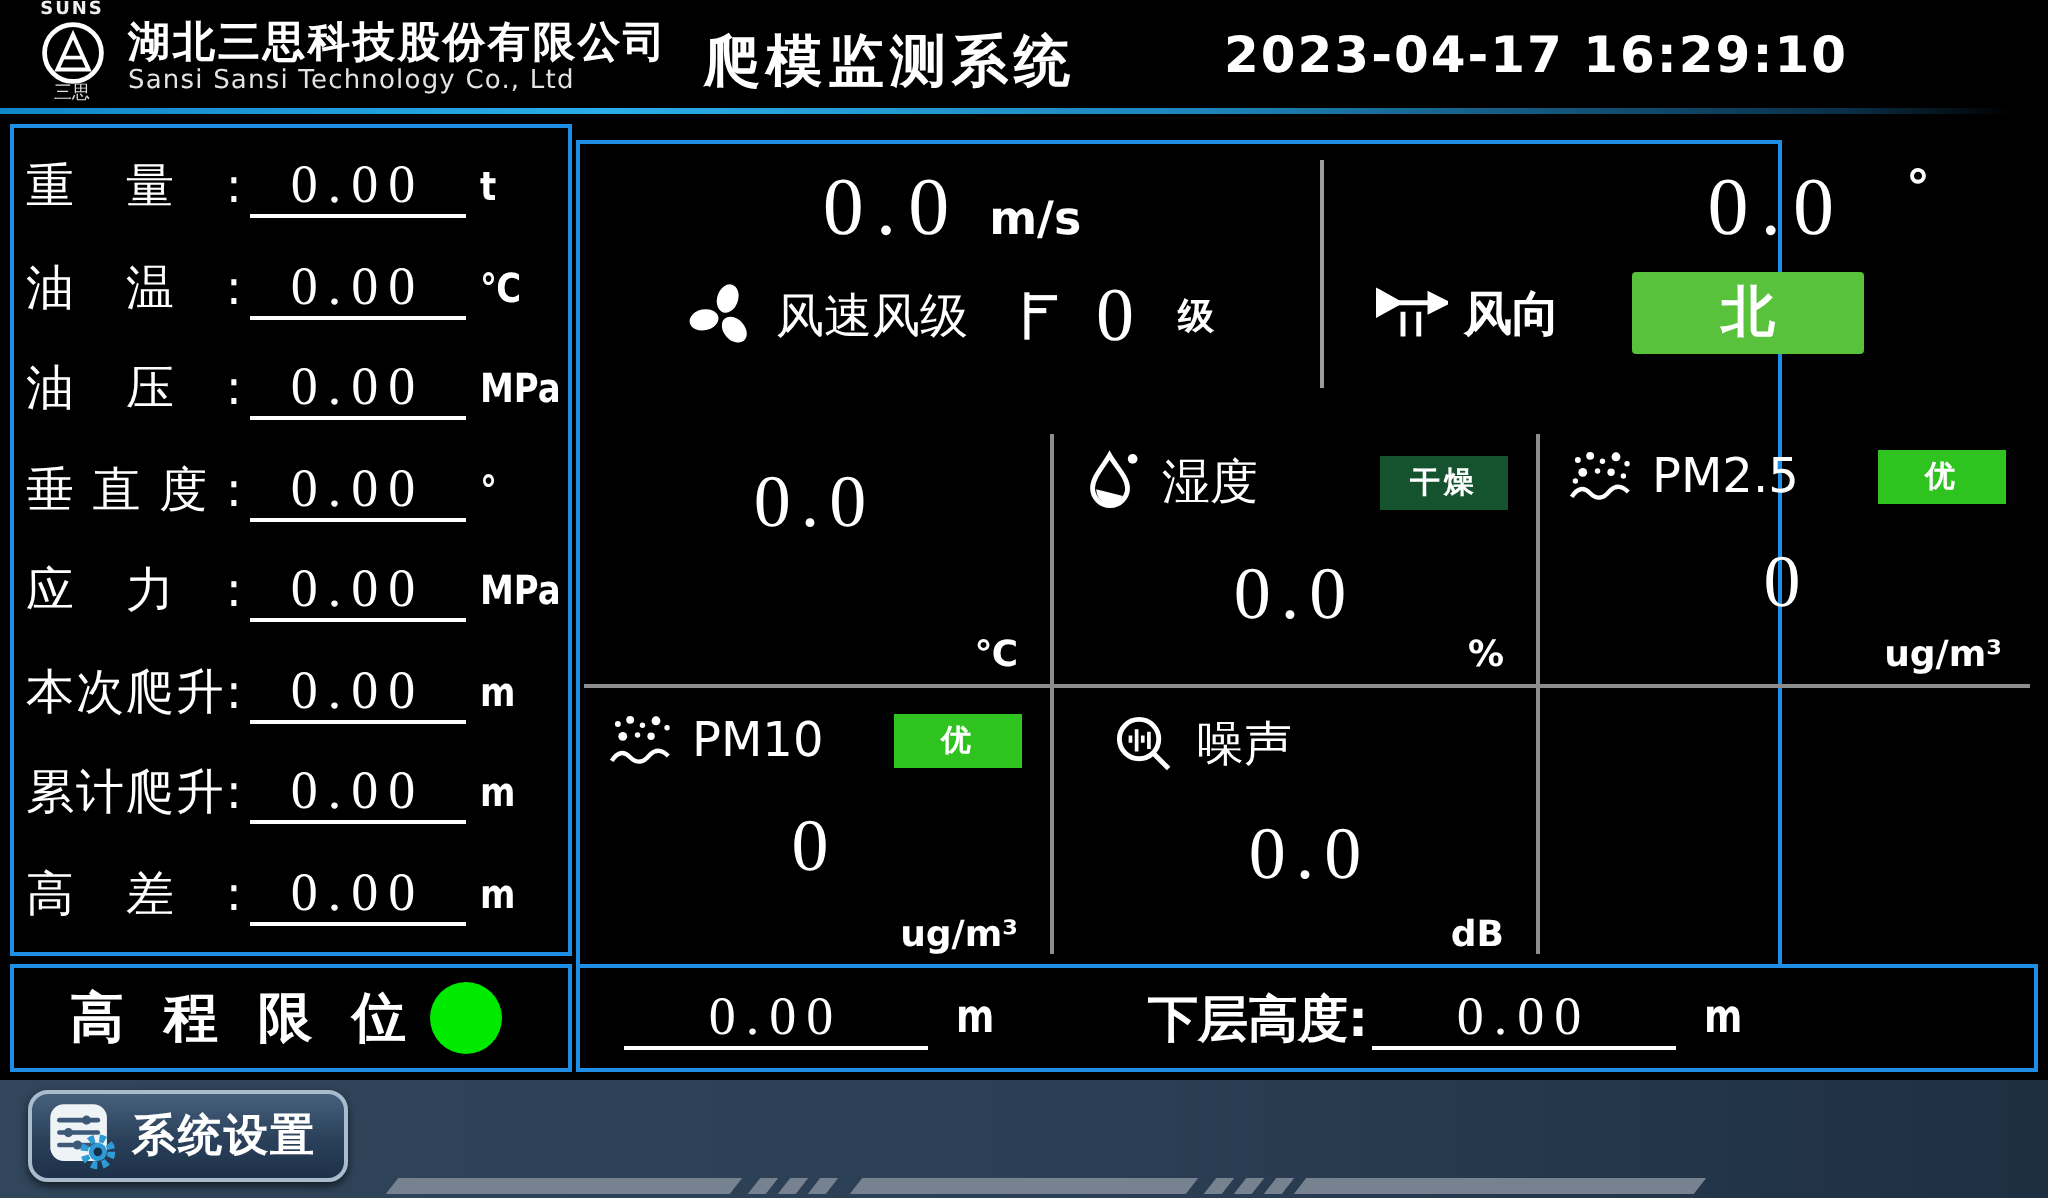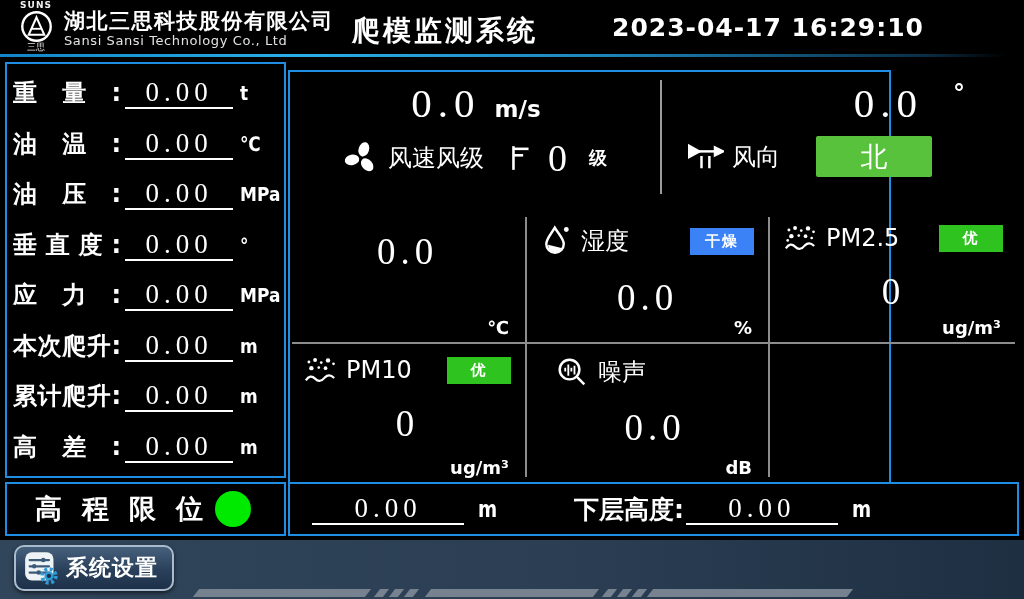--- a/index.html
+++ b/index.html
@@ -16,21 +16,21 @@
   .company-cn{left:64px;top:7px;font-size:21px;font-weight:bold;letter-spacing:1.5px;}
   .company-en{left:64px;top:33px;font-size:13px;color:#e3e3e3;letter-spacing:0.6px;}
   .app-title{left:352px;top:12px;font-size:28px;font-weight:bold;letter-spacing:3px;}
   .datetime{left:612px;top:13px;font-size:25px;font-weight:bold;letter-spacing:1px;}
   .header-line{left:0;top:54px;width:1006px;height:3px;
     background:linear-gradient(90deg,#1186c8 0%,#2aaeea 30%,#1e85ba 60%,#0a2e46 92%,rgba(0,0,0,0) 100%);}
 
   
   .left-panel{left:5px;top:62px;width:281px;height:416px;display:flex;flex-direction:column;padding:4px 6px;}
   .lrow{flex:1;display:flex;align-items:center;}
-  .lbl{display:inline-block;width:108px;font-size:24px;font-weight:bold;white-space:nowrap;
+  .lbl{display:inline-block;width:108px;font-size:24px;font-weight:normal;white-space:nowrap;
        text-align:justify;text-align-last:justify;}
   .lval{flex:1;margin:0 7px 0 4px;text-align:center;font-family:"Liberation Serif","DejaVu Serif",serif;
         font-size:27px;letter-spacing:5px;border-bottom:2px solid #fff;line-height:30px;}
   .lunit{width:38px;font-weight:bold;font-size:20px;transform:scaleX(0.85);transform-origin:left center;white-space:nowrap;}
 
   
   .elev-panel{left:5px;top:482px;width:281px;height:54px;display:flex;align-items:center;padding:0 0 0 28px;}
   .elev-label{display:inline-block;width:168px;font-size:27px;font-weight:bold;
               text-align:justify;text-align-last:justify;}
   .elev-light{width:36px;height:36px;border-radius:50%;margin-left:12px;}
@@ -43,21 +43,21 @@
   .wind-speed-line{display:flex;justify-content:center;align-items:baseline;margin-top:8px;gap:14px;}
   .big-val{font-family:"Liberation Serif","DejaVu Serif",serif;font-size:41px;letter-spacing:6px;line-height:46px;}
   .wind-unit{font-size:23px;font-weight:bold;}
   .wind-level-line{display:flex;align-items:center;margin-top:12px;padding-left:52px;}
   .wind-label{font-size:24px;margin-left:8px;}
   .level-icon{margin-left:26px;}
   .level-val{font-family:"Liberation Serif","DejaVu Serif",serif;font-size:38px;margin-left:16px;line-height:40px;}
   .level-unit{font-size:18px;font-weight:bold;margin-left:22px;}
   .dir-line1{display:flex;justify-content:flex-end;align-items:flex-start;padding-right:52px;margin-top:8px;}
   .dir-deg{font-size:24px;font-weight:bold;margin-left:30px;margin-top:0px;}
-  .dir-line2{display:flex;align-items:center;margin-top:10px;padding-left:26px;}
+  .dir-line2{display:flex;align-items:center;margin-top:10px;padding-left:26px;font-weight:bold;}
   .dir-btn{margin-left:36px;width:116px;height:41px;line-height:41px;text-align:center;
            font-size:27px;color:#fff;border-radius:2px;}
 
   .gridline{position:absolute;background:#8d8d8d;}
   .cell{position:absolute;box-sizing:border-box;}
   .cell-head{display:flex;align-items:center;padding:12px 14px 0 14px;}
   .clabel{font-size:24px;margin-left:10px;white-space:nowrap;}
   .badge{margin-left:auto;min-width:64px;height:27px;line-height:27px;text-align:center;
          font-size:15px;font-weight:bold;letter-spacing:2px;color:#fff;padding:0 2px;box-sizing:border-box;}
   .cval{text-align:center;font-family:"Liberation Serif","DejaVu Serif",serif;font-size:37px;
@@ -224,21 +224,21 @@
     <div class="cell" style="left:237px;top:140px;width:241px;height:130px;">
       <div class="cell-head">
         <span class="icon">
           <svg viewBox="0 0 24 28" width="30" height="34">
             <path d="M11 3 C8.5 7.5 4 12 4 16.5 a7.2 7.2 0 0 0 14.4 0 C18.4 12 13.5 7.5 11 3 Z" fill="none" stroke="#fff" stroke-width="2"></path>
             <path d="M5.5 17 a5.8 5.8 0 0 0 11 2.8 Z" fill="#fff"></path>
             <circle cx="20.5" cy="4.5" r="2" fill="#fff"></circle>
           </svg>
         </span>
         <span class="clabel">湿度</span>
-        <span class="badge" style="background: #3b82f6;">干燥</span>
+        <span class="badge" style="background: #14532d;">干燥</span>
       </div>
       <div class="cval">0.0</div>
       <div class="cunit">%</div>
     </div>
 
     <div class="cell" style="left:480px;top:140px;width:247px;height:130px;">
       <div class="cell-head">
         <span class="icon">
           <svg viewBox="0 0 26 22" width="32" height="28" fill="#fff">
             <circle cx="4" cy="4.5" r="1.2"></circle>

